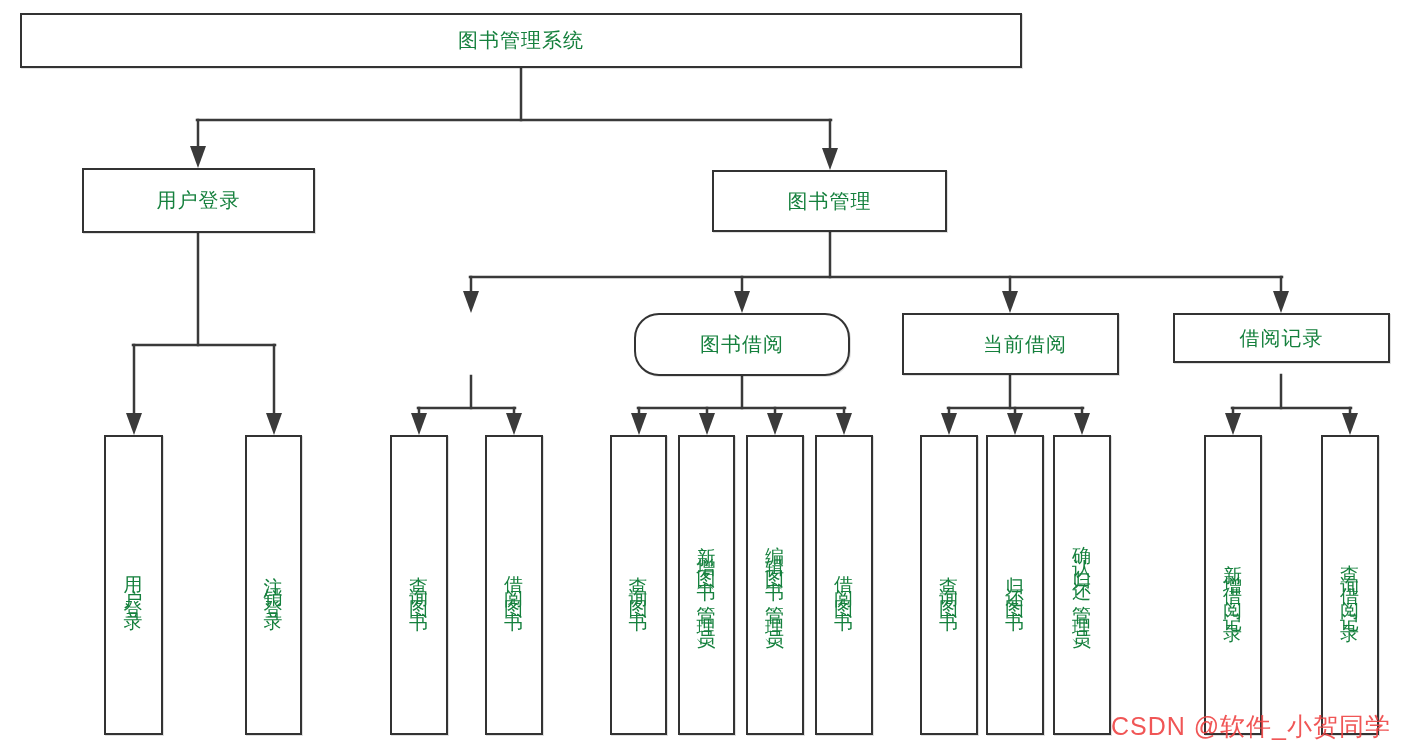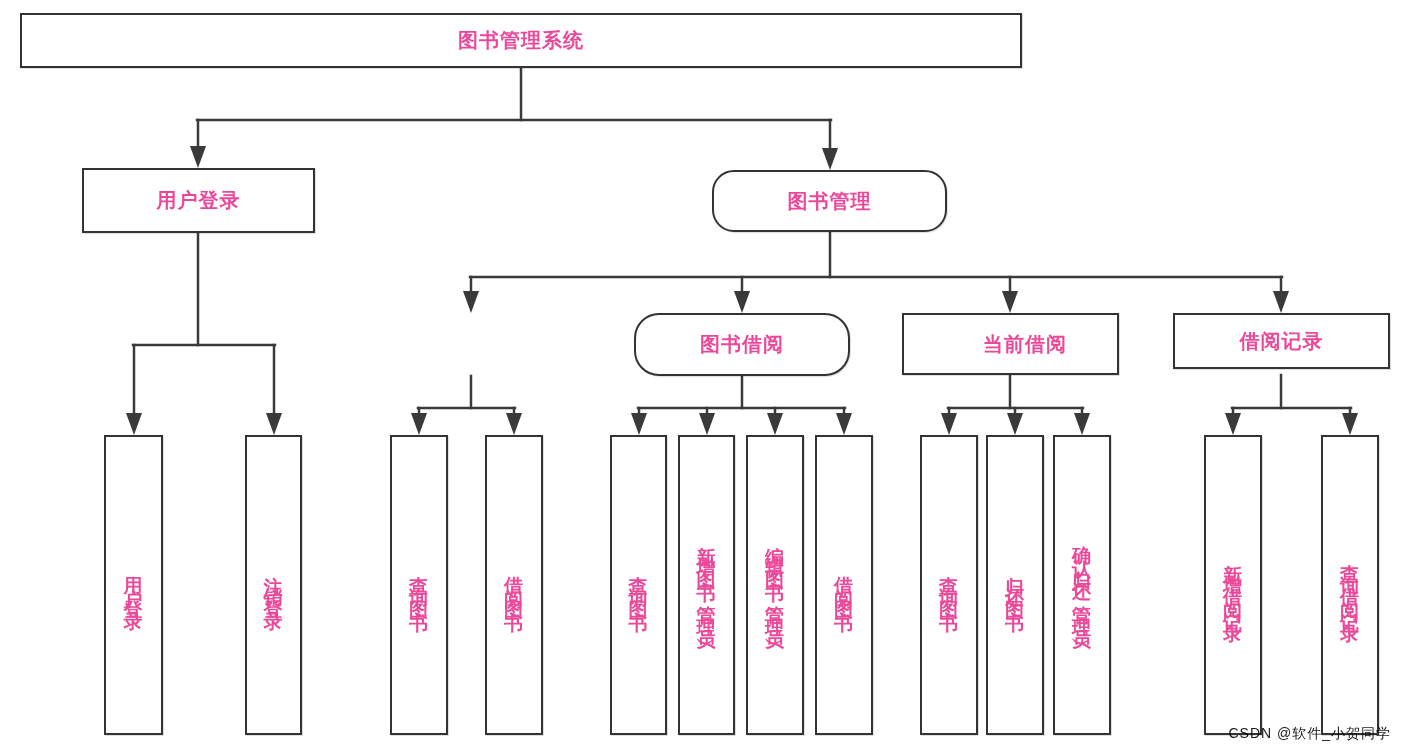--- a/index.html
+++ b/index.html
@@ -12,38 +12,37 @@
   }
   .connectors{position:absolute;left:0;top:0;width:1405px;height:747px;}
   .node{
     position:absolute;
     box-sizing:border-box;
     border:2.5px solid #333333;
     background:#ffffff;
     display:flex;
     align-items:center;
     justify-content:center;
-    color:#ec4899;
+    color:#15803d;
     box-shadow:1px 1px 0 rgba(0,0,0,0.12);
-    font-weight:bold;
   }
   .node.h{font-size:20px;letter-spacing:1px;}
   .node.leaf{
     writing-mode:vertical-lr;
     text-orientation:mixed;
     font-size:19px;
     letter-spacing:12px;
     line-height:1;
   }
   .watermark{
     position:absolute;
     right:14px;
     bottom:4px;
-    font-size:14px;
-    color:#000000;
+    font-size:25px;
+    color:#ef4444;
     opacity:0.9;
     letter-spacing:1px;
     white-space:nowrap;
   }
 </style>
 </head>
 <body>
 
 <div class="canvas">
 
@@ -110,25 +109,25 @@
       <polygon points="1007,413 1023,413 1015,435"></polygon>
       <polygon points="1074,413 1090,413 1082,435"></polygon>
       <polygon points="1225,413 1241,413 1233,435"></polygon>
       <polygon points="1342,413 1358,413 1350,435"></polygon>
     </g>
   </svg>
 
   <div class="node h" style="left:20px;top:13px;width:1002px;height:55px;">图书管理系统</div>
 
   <div class="node h" style="left:82px;top:168px;width:233px;height:65px;">用户登录</div>
-  <div class="node h" style="left:712px;top:170px;width:235px;height:62px;border-radius:22px;">图书管理</div>
+  <div class="node h" style="left:712px;top:170px;width:235px;height:62px;">图书管理</div>
 
   <div class="node h" style="left:634px;top:313px;width:216px;height:63px;border-radius:25px;">图书借阅</div>
   <div class="node h" style="left:902px;top:313px;width:217px;height:62px;padding-left:29px;">当前借阅</div>
-  <div class="node h" style="left:1173px;top:313px;width:217px;height:56px;">借阅记录</div>
+  <div class="node h" style="left:1173px;top:313px;width:217px;height:50px;">借阅记录</div>
 
   <div class="node leaf" style="left:104px;top:435px;width:59px;height:300px;">用户登录</div>
   <div class="node leaf" style="left:245px;top:435px;width:57px;height:300px;">注销登录</div>
 
   <div class="node leaf" style="left:390px;top:435px;width:58px;height:300px;">查询图书</div>
   <div class="node leaf" style="left:485px;top:435px;width:58px;height:300px;">借阅图书</div>
 
   <div class="node leaf" style="left:610px;top:435px;width:57px;height:300px;">查询图书</div>
   <div class="node leaf" style="left:678px;top:435px;width:57px;height:300px;">新增图书（管理员）</div>
   <div class="node leaf" style="left:746px;top:435px;width:58px;height:300px;">编辑图书（管理员）</div>

